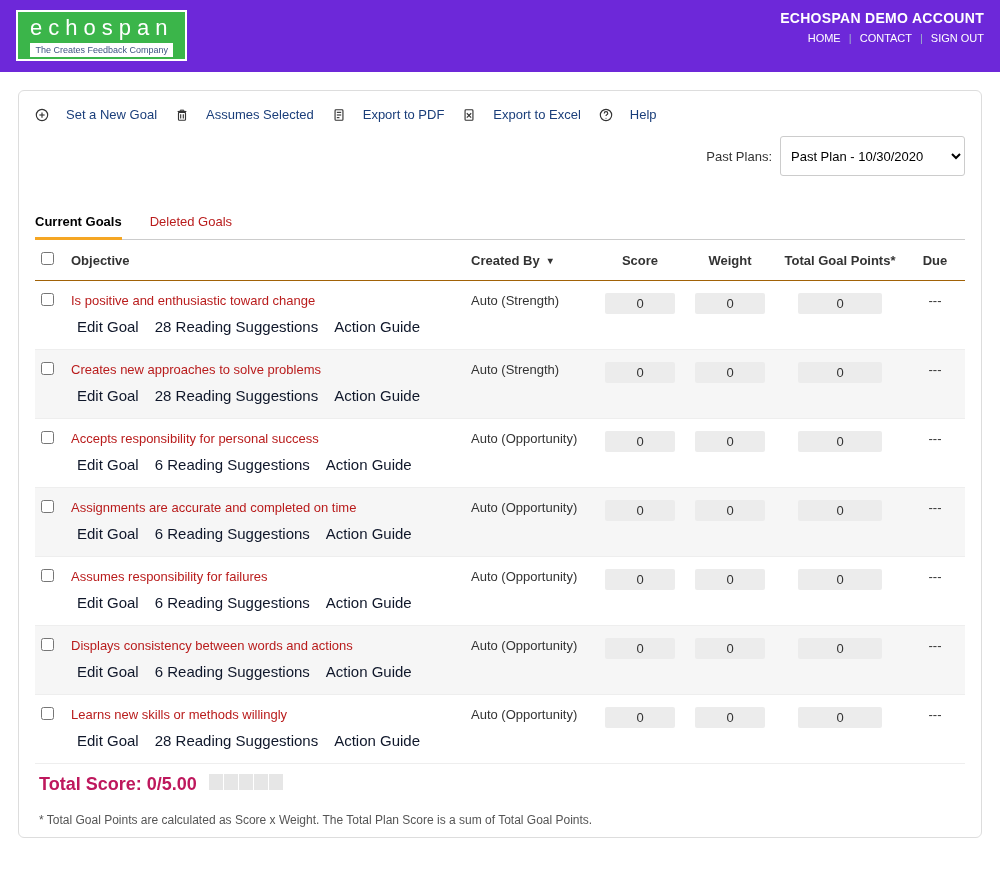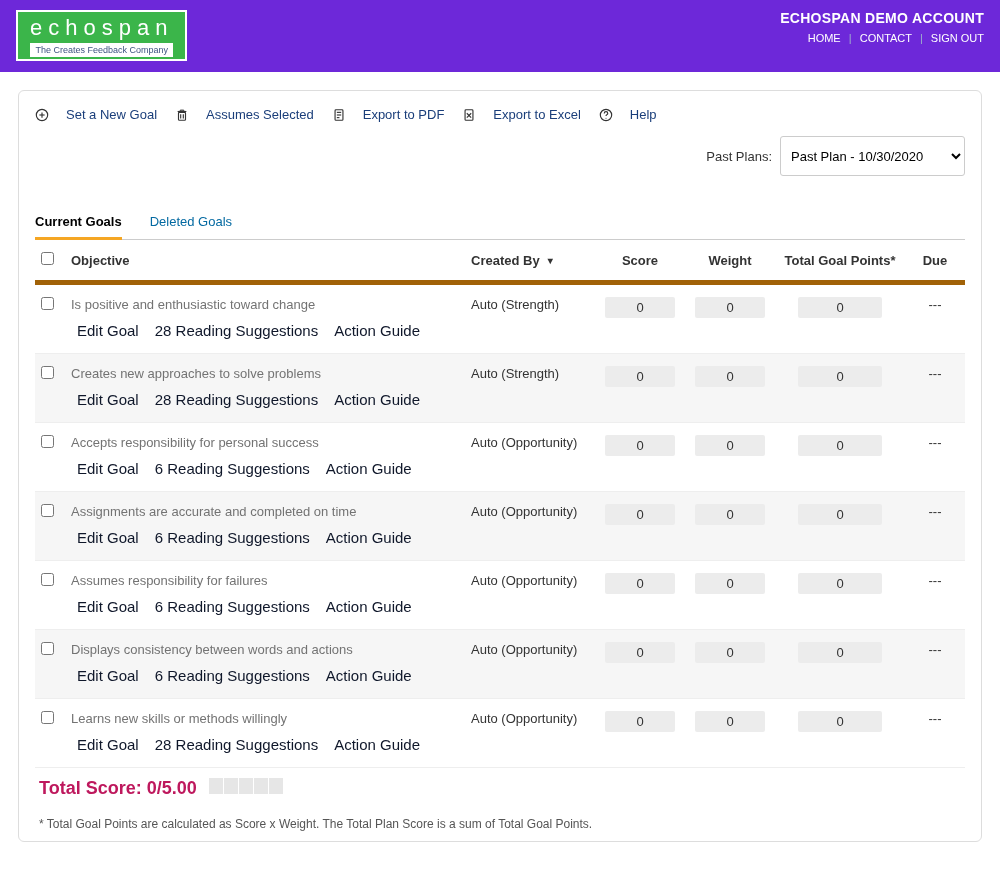--- a/index.html
+++ b/index.html
@@ -33,38 +33,38 @@
   .tb-icon { width: 14px; height: 14px; display: inline-flex; align-items: center; justify-content: center; }
   .tb-icon svg { width: 14px; height: 14px; stroke: #333; fill: none; stroke-width: 1.3; }
   
   
   .past-row { display: flex; justify-content: flex-end; align-items: center; gap: 8px; margin-bottom: 30px; }
   .past-row label { font-size: 13px; }
   .past-row select { width: 185px; height: 40px; border: 1px solid #ccc; border-radius: 3px; padding: 10px 6px; font-size: 13px; background: #fff; }
   
   
   .tabs { display: flex; gap: 28px; border-bottom: 1px solid #ccc; margin-bottom: 0; }
-  .tab { padding: 8px 0; font-size: 13px; color: #0369a1; cursor: pointer; border-bottom: 3px solid transparent; margin-bottom: -1px; }
+  .tab { padding: 8px 0; font-size: 13px; color: #b91c1c; cursor: pointer; border-bottom: 3px solid transparent; margin-bottom: -1px; }
   .tab.active { color: #000; font-weight: 600; border-bottom-color: #f5a623; }
   
   
   table.goals { width: 100%; border-collapse: collapse; }
-  .goals th { text-align: left; font-size: 13px; font-weight: 600; padding: 12px 6px; border-bottom: 5px solid #a16207; }
+  .goals th { text-align: left; font-size: 13px; font-weight: 600; padding: 12px 6px; border-bottom: 1px solid #a16207; }
   .goals th.center, .goals td.center { text-align: center; }
   .col-check { width: 30px; }
   .col-obj { width: 400px; }
   .col-created { width: 130px; }
   .col-score { width: 90px; }
   .col-weight { width: 90px; }
   .col-tgp { width: 130px; }
   .col-due { width: 60px; }
   .goals tbody tr td { padding: 12px 6px 14px; vertical-align: top; font-size: 13px; }
   .goals tbody tr.alt { background: #f6f6f6; }
   .goals tbody tr { border-bottom: 1px solid #eee; }
-  .obj-title { color: #737373; margin-bottom: 10px; }
+  .obj-title { color: #b91c1c; margin-bottom: 10px; }
   .obj-links { display: flex; gap: 16px; margin-left: 6px; }
   .obj-links a { color: #0f172a; font-size: 15px; text-decoration: none; cursor: pointer; }
   .num-cell { background: #ececec; display: inline-block; min-width: 70px; padding: 3px 0; text-align: center; border-radius: 2px; color: #333; }
   .num-cell.wide { min-width: 84px; }
   .chevron { display: inline-block; margin-left: 8px; font-size: 10px; transform: translateY(-1px); }
   
   
   .total-row { padding: 10px 4px; font-size: 18px; font-weight: 700; color: #be185d; display: flex; align-items: flex-start; gap: 12px; }
   .total-gauge { display: inline-flex; gap: 1px; }
   .total-gauge span { width: 14px; height: 16px; background: #e6e6e6; }

